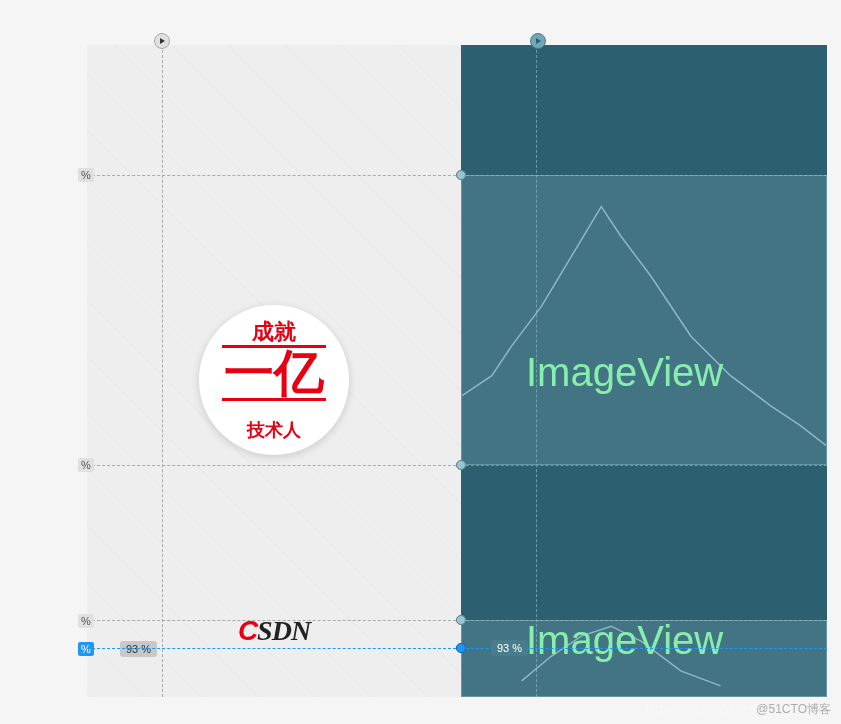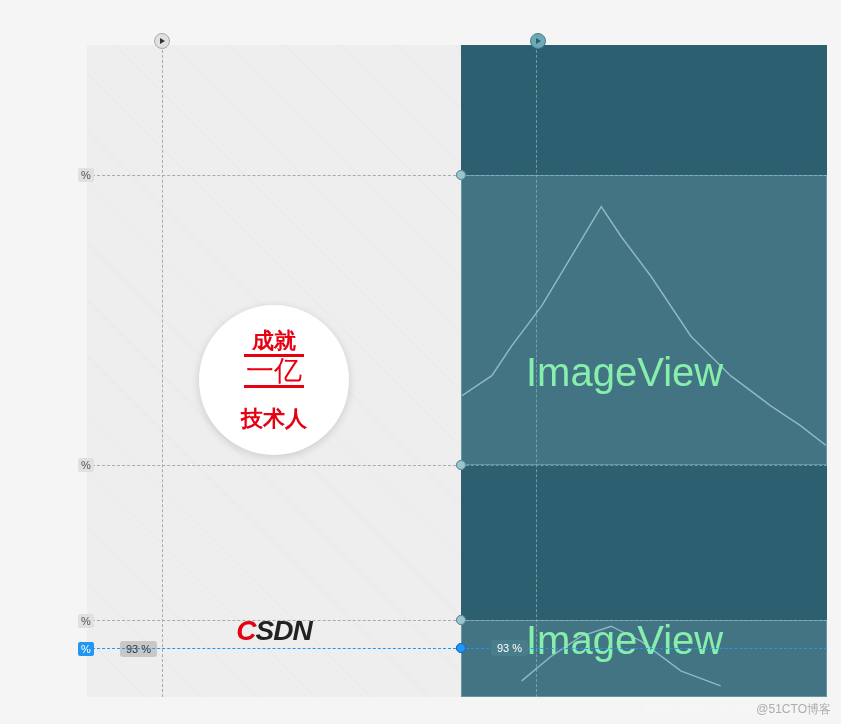--- a/index.html
+++ b/index.html
@@ -157,47 +157,47 @@
     }
     .badge-top {
       color: #e60012;
       font-size: 22px;
       font-weight: bold;
       line-height: 1;
       margin-bottom: 2px;
     }
     .badge-mid {
       color: #e60012;
-      font-size: 28px;
-      font-weight: normal;
+      font-size: 50px;
+      font-weight: bold;
       line-height: 1;
       border-top: 3px solid #e60012;
       border-bottom: 3px solid #e60012;
       padding: 0 2px;
     }
     .badge-bot {
       color: #e60012;
-      font-size: 22px;
+      font-size: 18px;
       font-weight: bold;
       line-height: 1;
       margin-top: 20px;
     }
     .csdn-logo {
       position: absolute;
       left: 50%;
       bottom: 50px;
       transform: translateX(-50%);
       font-family: Arial, sans-serif;
       font-size: 28px;
       font-weight: 900;
       font-style: italic;
       letter-spacing: -1px;
     }
     .csdn-c { color: #e60012; }
-    .csdn-rest { color: #222; }
+    .csdn-rest { color: #222; font-family: Liberation Serif, serif; }
     .imageview-box {
       position: absolute;
       background: rgba(135,180,195,0.25);
       border: 1px solid rgba(155,200,210,0.4);
     }
     .imageview-1 {
       left: 0;
       top: 130px;
       width: 366px;
       height: 290px;

